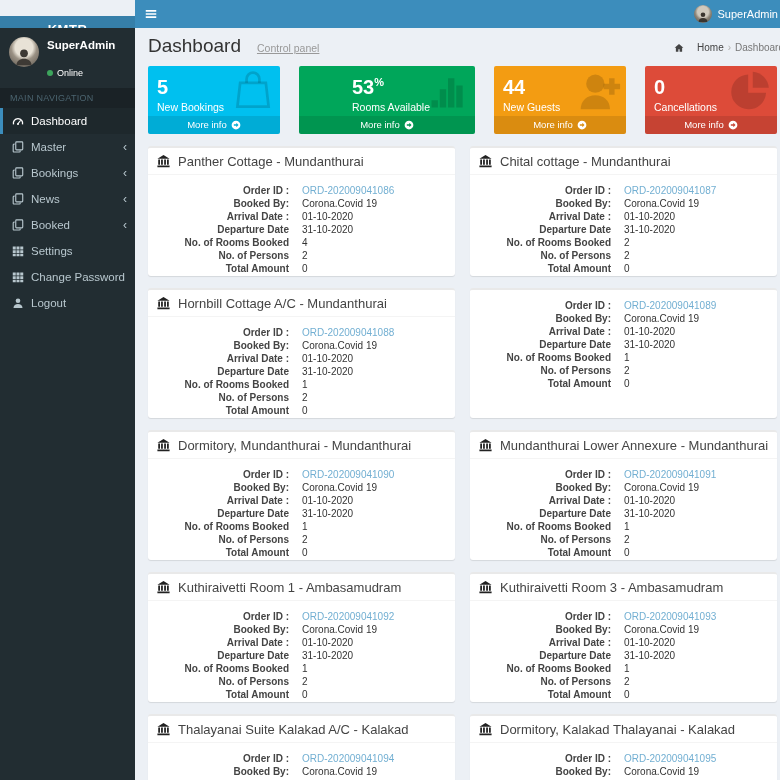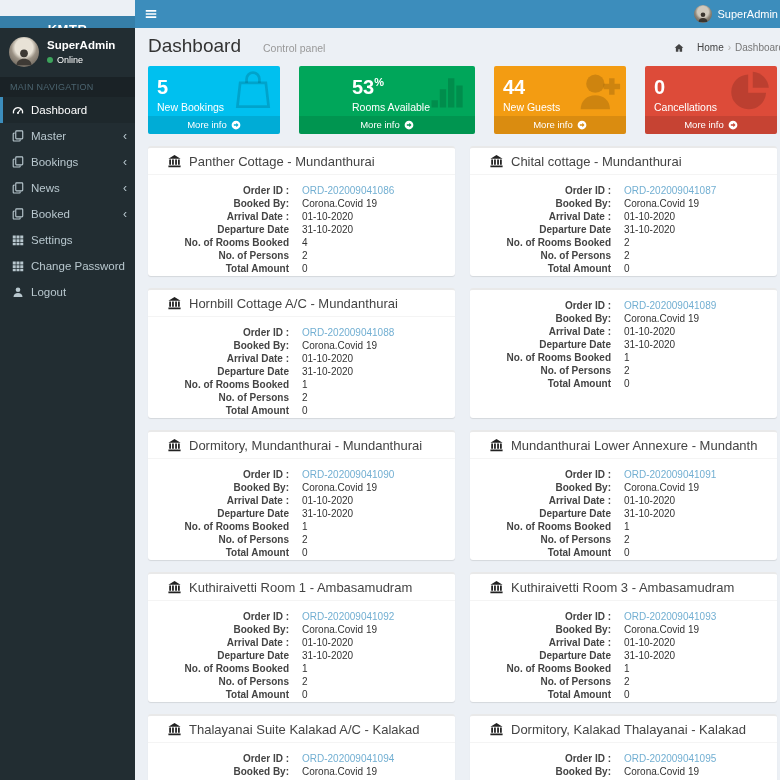--- a/index.html
+++ b/index.html
@@ -20,34 +20,34 @@
   .nav-avatar svg { width:12px; height:12px; color:#3a352f; }
 
   
   .sidebar { position:absolute; top:28px; left:0; bottom:0; width:135px; background:#222d32; }
   .user-panel { display:flex; gap:8px; padding:9px 8px 10px 9px; }
   .user-avatar { width:30px; height:30px; border-radius:50%; flex:none;
                  background:radial-gradient(circle at 50% 35%, #e8e2d6 0 36%, #9a9184 52%, #57514a 100%);
                  display:flex; align-items:flex-end; justify-content:center; overflow:hidden; }
   .user-avatar svg { width:20px; height:20px; color:#3e3a35; }
   .user-name { color:#fff; font-size:11.5px; font-weight:bold; margin-top:2px; }
-  .user-status { display:flex; align-items:center; gap:4px; color:#fff; font-size:9px; margin-top:4px; }
+  .user-status { display:flex; align-items:center; gap:4px; color:#fff; font-size:9px; margin-top:17px; }
   .dot { width:6px; height:6px; border-radius:50%; background:#3da45c; }
   .nav-header { background:#1a2226; color:#4b646f; font-size:9px; padding:5px 10px 5px 10px; letter-spacing:.3px; }
   .menu-item { display:flex; align-items:center; gap:7px; height:26px; padding:0 8px 0 9px;
                color:#b8c7ce; font-size:11.5px; border-left:3px solid transparent; cursor:pointer; }
   .menu-item .mi-icon { width:12px; height:12px; flex:none; }
   .menu-item.active { background:#1e282c; color:#fff; border-left-color:#3c8dbc; }
   .chev { margin-left:auto; font-size:12px; line-height:1; color:#b8c7ce; }
 
   
   .content { position:absolute; top:28px; left:135px; right:0; bottom:0; }
   .content-header { position:relative; height:36px; padding:7px 0 0 13px; }
   .page-title { display:inline; font-size:19px; font-weight:400; color:#333; }
-  .page-sub { font-size:10.5px; color:#999; margin-left:22px; }
+  .page-sub { font-size:10.5px; color:#999; margin-left:16px;text-decoration:underline; }
   .breadcrumb { position:absolute; right:-4px; top:14px; display:flex; align-items:center; gap:4px;
                 font-size:10px; color:#444; white-space:nowrap; }
   .breadcrumb .bc-sep { color:#b0b0b0; }
   .breadcrumb .bc-current { color:#777; }
   .bc-home { display:flex; align-items:center; gap:13px; color:#444; cursor:pointer; }
   .bc-home svg { width:10px; height:10px; }
 
   
   .boxes-row { display:flex; gap:19px; padding:2px 3px 0 13px; }
   .small-box { flex:1; position:relative; height:68px; border-radius:2px; color:#fff; overflow:hidden; }
@@ -59,21 +59,21 @@
   .sb-icon svg { width:44px; height:44px; }
   .sb-footer { position:absolute; left:0; right:0; bottom:0; z-index:3; background:rgba(0,0,0,0.1);
                color:#fff; font-size:9.5px; text-align:center; padding:3px 0 4px; cursor:pointer;
                display:flex; align-items:center; justify-content:center; gap:4px; }
   .sb-footer svg { width:10px; height:10px; }
 
   
   .cards-grid { display:flex; flex-wrap:wrap; gap:12px 15px; padding:12px 3px 0 13px; }
   .card { width:307px; height:130px; background:#fff; border-radius:3px; border-top:2px solid #e9e9e9;
           box-shadow:0 1px 1px rgba(0,0,0,.1); }
-  .card-header { display:flex; align-items:center; gap:8px; padding:6px 20px 5px; border-bottom:1px solid #f4f4f4; }
+  .card-header { display:flex; align-items:center; gap:8px; padding:6px 9px 5px; border-bottom:1px solid #f4f4f4; }
   .card-header svg { width:13px; height:13px; color:#222; flex:none; }
   .card-title { font-size:13px; color:#444; white-space:nowrap; overflow:hidden; }
   .card-body { padding:9px 4px 0; }
   .frow { display:flex; font-size:10px; line-height:13px; }
   .flabel { width:150px; flex:none; text-align:right; font-weight:bold; color:#444; padding-right:13px; }
   .fvalue { color:#333; }
   a.fvalue { color:#72afd2; text-decoration:none; cursor:pointer; }
 </style>
 </head>
 <body>

